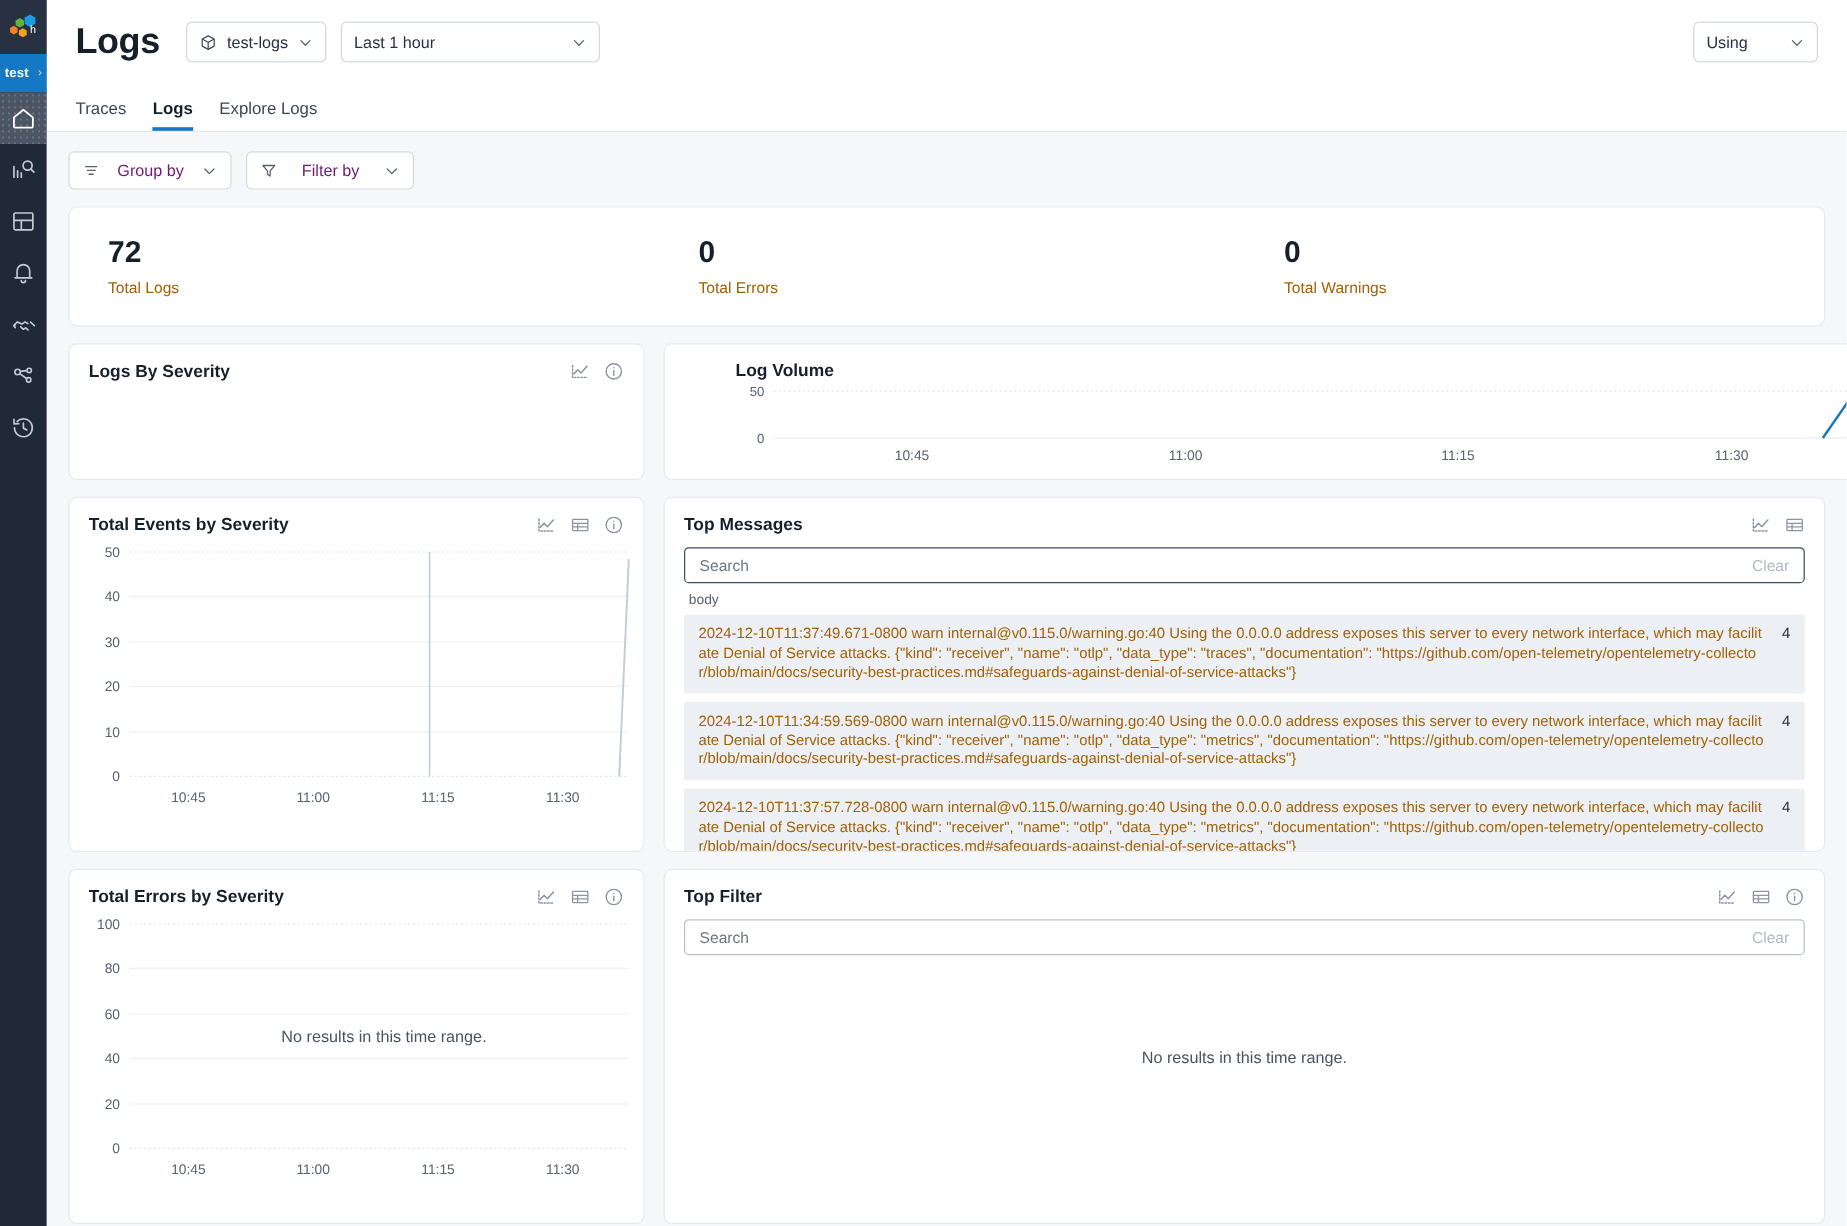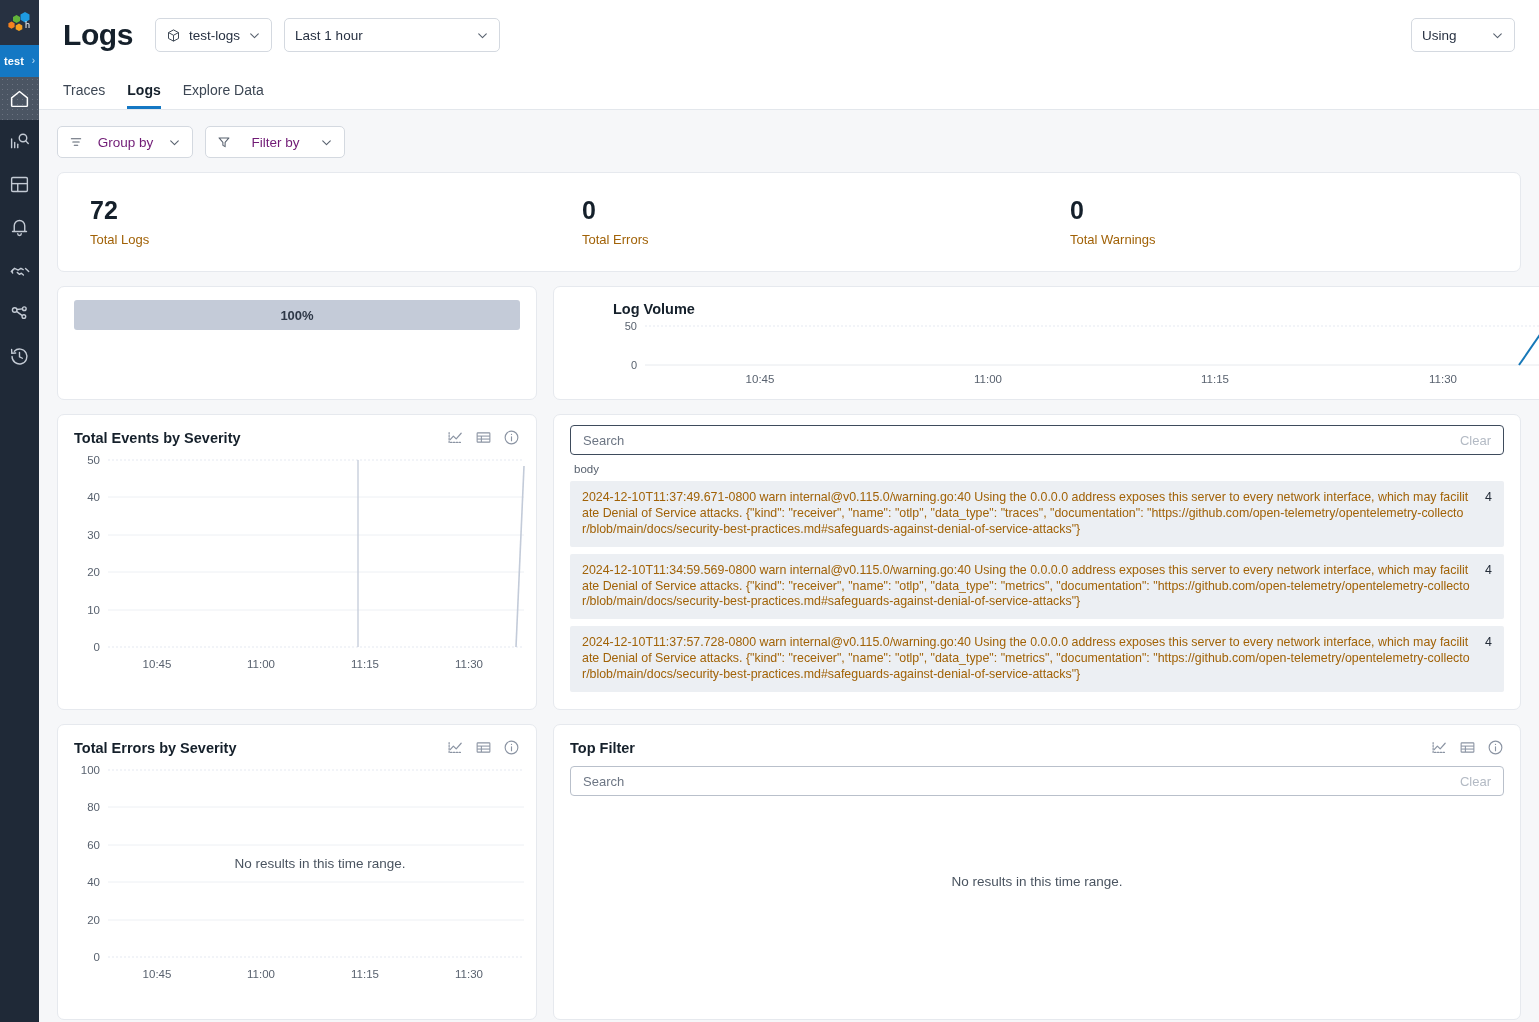--- a/index.html
+++ b/index.html
@@ -277,21 +277,21 @@
         <span>Using</span>
         <svg class="chev" width="13" height="13" viewBox="0 0 24 24" fill="none" stroke="currentColor" stroke-width="2" stroke-linecap="round" stroke-linejoin="round">
           <polyline points="5,9 12,16 19,9"></polyline>
         </svg>
       </div>
     </div>
 
     <div class="tabs">
       <div class="tab">Traces</div>
       <div class="tab active">Logs</div>
-      <div class="tab">Explore Data</div>
+      <div class="tab">Explore Logs</div>
     </div>
 
     <div class="content">
 
       <div class="filter-row">
         <div class="ctl groupby">
           <span class="ic">
             <svg width="14" height="14" viewBox="0 0 24 24" fill="none" stroke="currentColor" stroke-width="1.8" stroke-linecap="round">
               <line x1="4" y1="6.5" x2="20" y2="6.5"></line>
               <line x1="6.5" y1="12" x2="17.5" y2="12"></line>
@@ -332,22 +332,37 @@
         </div>
         <div class="stat">
           <div class="stat-value">0</div>
           <div class="stat-label">Total Warnings</div>
         </div>
       </div>
 
       <div class="grid-row">
 
         <div class="card sev-card col-left">
-          <div class="sev-bar">
-            <span>100%</span>
+          <div class="panel-head">
+            <div class="panel-title">Logs By Severity</div>
+            <div class="panel-icons">
+              <span class="ic-btn">
+                <svg width="17" height="17" viewBox="0 0 24 24" fill="none" stroke="currentColor" stroke-width="1.7" stroke-linecap="round" stroke-linejoin="round">
+                  <polyline points="3,5 3,19 21,19" stroke-dasharray="2 2"></polyline>
+                  <polyline points="4.5,15 9,10 13,14 20,6"></polyline>
+                </svg>
+              </span>
+              <span class="ic-btn">
+                <svg width="17" height="17" viewBox="0 0 24 24" fill="none" stroke="currentColor" stroke-width="1.6" stroke-linecap="round">
+                  <circle cx="12" cy="12" r="9"></circle>
+                  <line x1="12" y1="11" x2="12" y2="16.5"></line>
+                  <circle cx="12" cy="7.6" r="0.9" fill="currentColor" stroke="none"></circle>
+                </svg>
+              </span>
+            </div>
           </div>
         </div>
 
         <div class="card vol-card col-right">
           <div class="panel-head">
             <div class="panel-title">Log Volume</div>
           </div>
           <div class="chart-wrap">
             <svg width="962" height="68" viewBox="0 0 962 68">
 
@@ -419,20 +434,39 @@
               <text x="307" y="222" text-anchor="middle" font-size="11.5" fill="#59626f" font-family="Liberation Sans, sans-serif">11:15</text>
               <text x="411" y="222" text-anchor="middle" font-size="11.5" fill="#59626f" font-family="Liberation Sans, sans-serif">11:30</text>
 
               <polyline points="300,201 300,14" fill="none" stroke="#c3cbd9" stroke-width="1.3"></polyline>
               <polyline points="458,201 466,20" fill="none" stroke="#c3cbd9" stroke-width="1.6"></polyline>
             </svg>
           </div>
         </div>
 
         <div class="card msgs-card col-right">
+          <div class="panel-head">
+            <div class="panel-title">Top Messages</div>
+            <div class="panel-icons">
+              <span class="ic-btn">
+                <svg width="17" height="17" viewBox="0 0 24 24" fill="none" stroke="currentColor" stroke-width="1.7" stroke-linecap="round" stroke-linejoin="round">
+                  <polyline points="3,5 3,19 21,19" stroke-dasharray="2 2"></polyline>
+                  <polyline points="4.5,15 9,10 13,14 20,6"></polyline>
+                </svg>
+              </span>
+              <span class="ic-btn">
+                <svg width="17" height="17" viewBox="0 0 24 24" fill="none" stroke="currentColor" stroke-width="1.5">
+                  <rect x="3" y="5.5" width="18" height="13" rx="1"></rect>
+                  <line x1="3" y1="10" x2="21" y2="10"></line>
+                  <line x1="3" y1="14.2" x2="21" y2="14.2"></line>
+                  <line x1="9" y1="10" x2="9" y2="18.5"></line>
+                </svg>
+              </span>
+            </div>
+          </div>
 
           <div class="search-row">
             <div class="search-box focused">
               <span class="search-ph">Search</span>
               <span class="clear-link">Clear</span>
             </div>
           </div>
 
           <div class="tbl-head">body</div>
 

